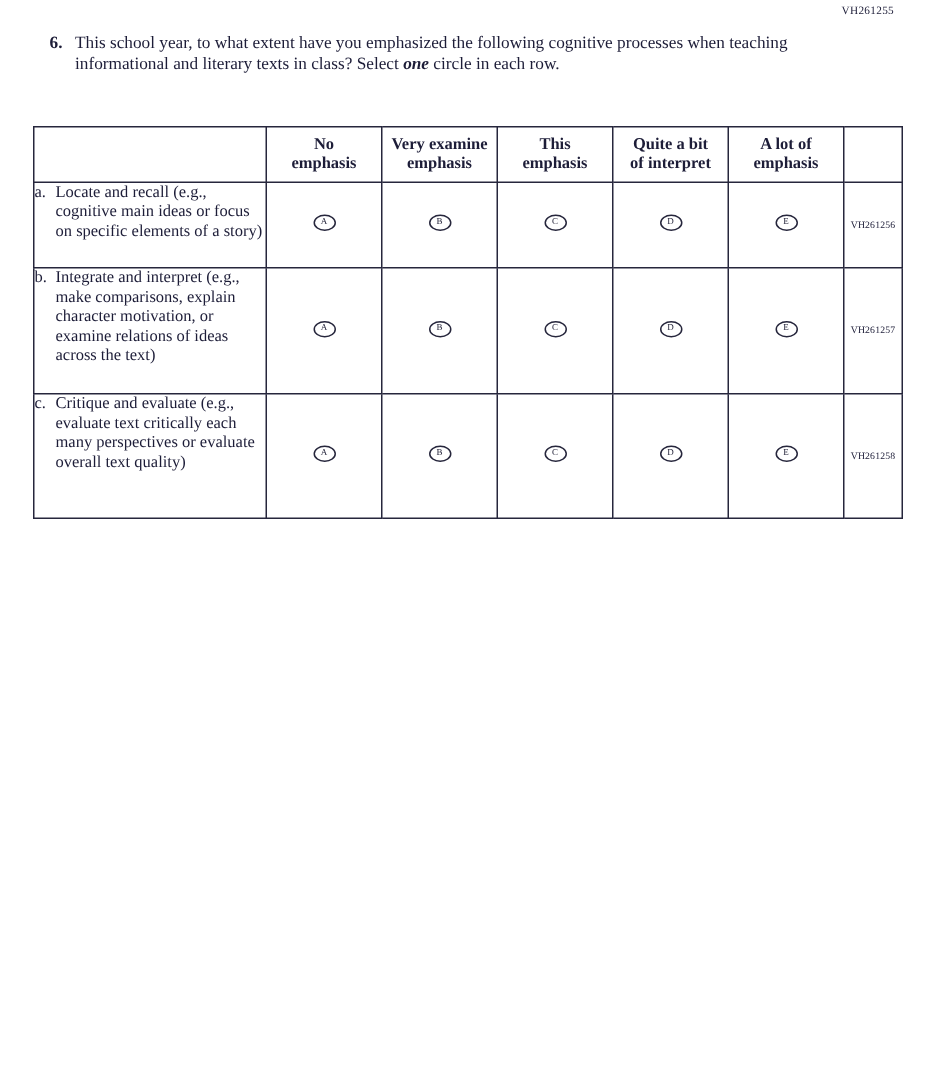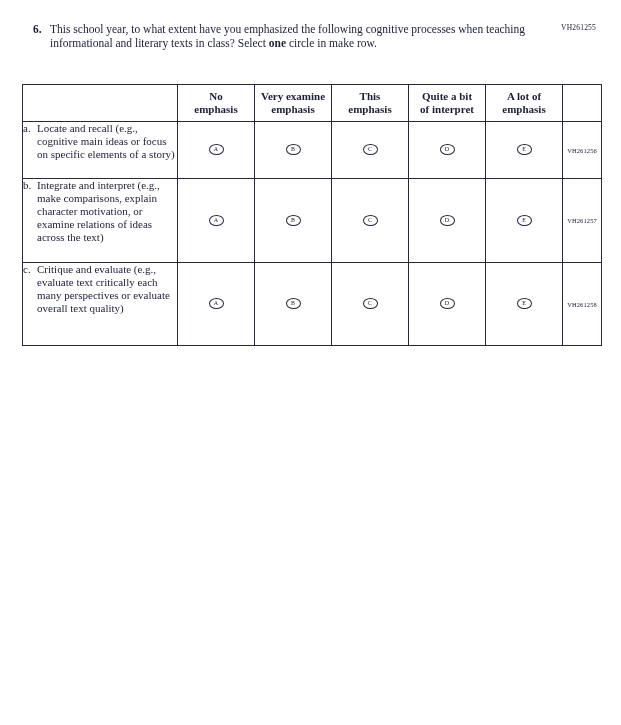--- a/index.html
+++ b/index.html
@@ -10,21 +10,21 @@
   body {
     width: 621px;
     height: 725px;
     position: relative;
     font-family: "Liberation Serif", serif;
     color: #1d1d38;
     overflow: hidden;
   }
   .top-code {
     position: absolute;
-    top: 23px;
+    top: 2px;
     right: 25px;
     font-size: 7.5px;
     letter-spacing: 0.2px;
     color: #1d1d38;
   }
   .question {
     position: absolute;
     top: 23px;
     left: 33px;
     width: 512px;
@@ -35,20 +35,21 @@
   .q-number {
     font-weight: bold;
     width: 17px;
     flex: 0 0 17px;
   }
   .q-text {
     flex: 1;
   }
   .q-text .bold {
     font-weight: bold;
+    font-style: italic;
   }
   table.survey {
     position: absolute;
     top: 84px;
     left: 22px;
     width: 578px;
     border-collapse: collapse;
     table-layout: fixed;
   }
   table.survey th, table.survey td {
@@ -118,21 +119,21 @@
   tr.row-b td { height: 83px; }
   tr.row-c td { height: 82px; }
 </style>
 </head>
 <body>
 
 <div class="top-code">VH261255</div>
 
 <div class="question">
   <span class="q-number">6.</span>
-  <span class="q-text"><span>This school year, to what extent have you emphasized the following cognitive processes when teaching informational and literary texts in class? Select </span><span class="bold">one</span><span> circle in make row.</span></span>
+  <span class="q-text"><span>This school year, to what extent have you emphasized the following cognitive processes when teaching informational and literary texts in class? Select </span><span class="bold">one</span><span> circle in each row.</span></span>
 </div>
 
 <table class="survey">
   <colgroup>
     <col class="c-label">
     <col class="c-opt">
       <col class="c-opt">
       <col class="c-opt">
       <col class="c-opt">
       <col class="c-opt">

